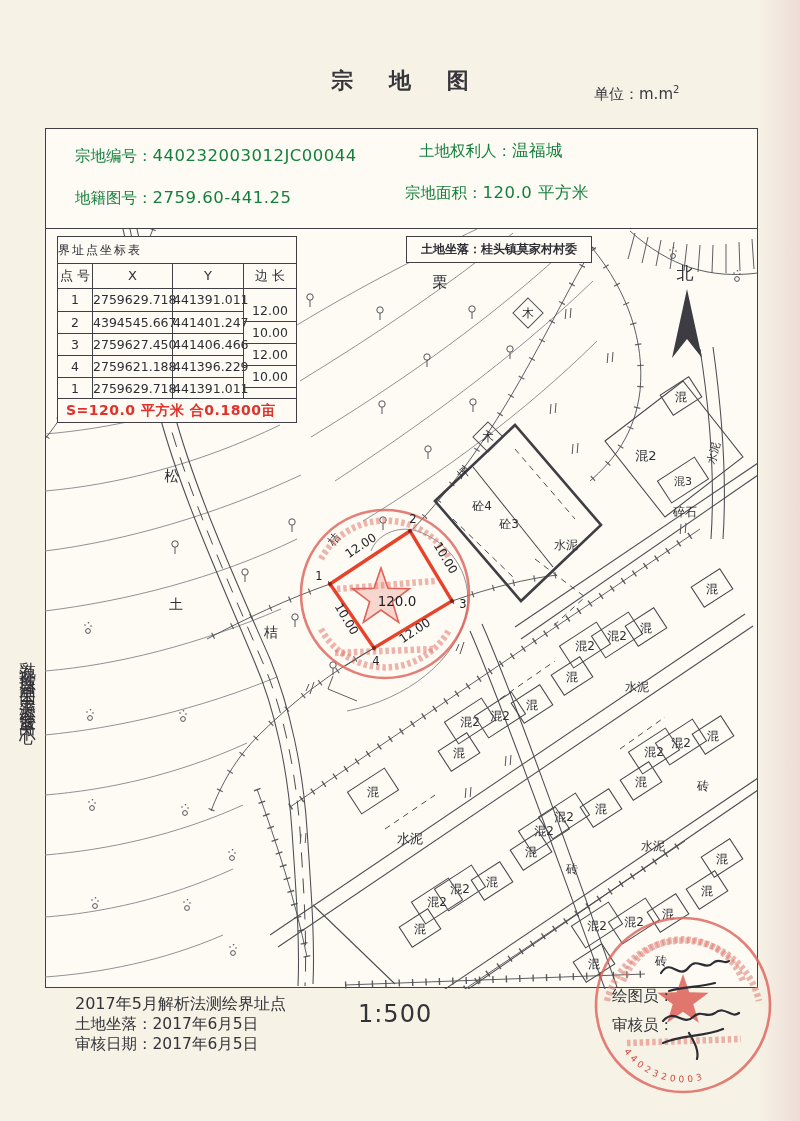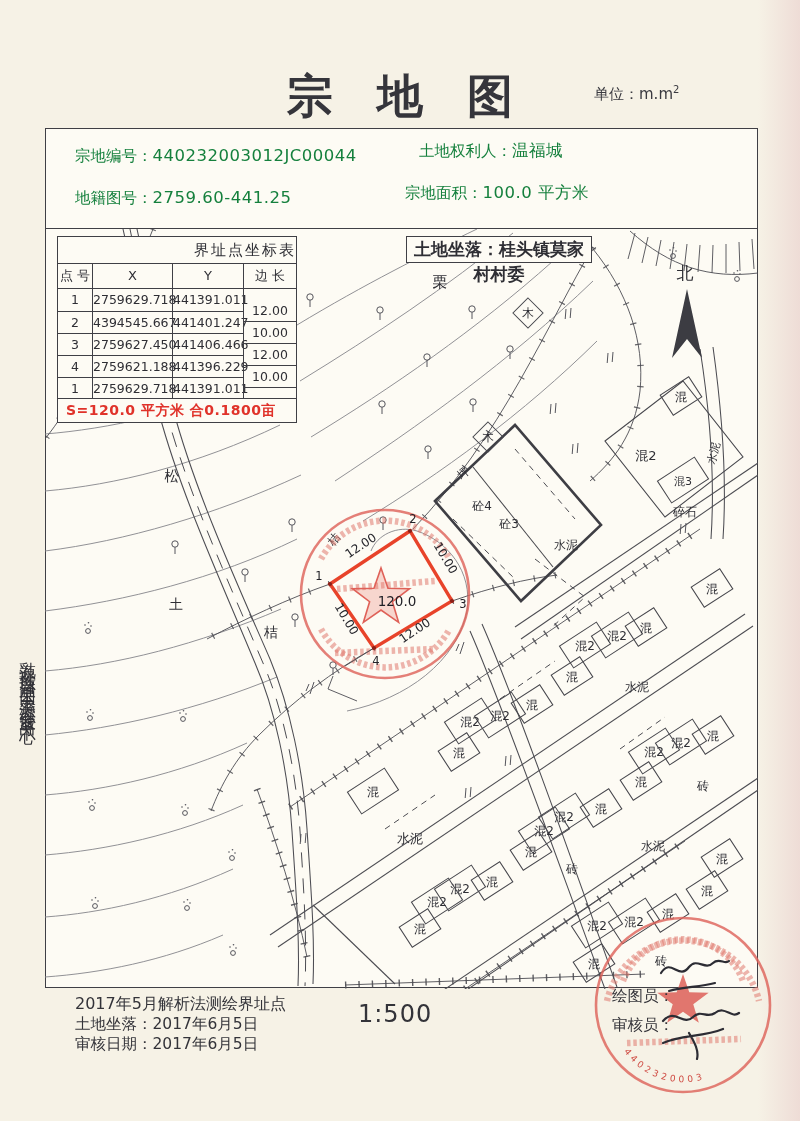--- a/index.html
+++ b/index.html
@@ -1,47 +1,47 @@
 <!DOCTYPE html>
 <html><head>
 <meta charset="utf-8">
 <style>
   html,body{margin:0;padding:0;}
   body{background:#e9e4d6;font-family:"DejaVu Sans",sans-serif;}
   #page{position:relative;width:800px;height:1121px;background:#f6f2e6;overflow:hidden;color:#2e2e34;}
   #edge-tint{position:absolute;right:0;top:0;width:42px;height:100%;background:linear-gradient(to right,rgba(236,208,201,0),#eedcd6);}
   .abs{position:absolute;}
-  #doc-title{left:0;right:0;top:66px;text-align:center;font-size:46px;font-weight:600;letter-spacing:14px;padding-left:14px;color:#35353b;}
+  #doc-title{left:0;right:0;top:66px;text-align:center;font-size:22px;font-weight:600;letter-spacing:14px;padding-left:14px;color:#35353b;}
   #unit{left:594px;top:84px;font-size:15px;color:#3a3a40;}
   #unit sup{font-size:10px;}
   #frame{left:45px;top:128px;width:713px;height:860px;border:1.6px solid #3f3f45;background:#fdfbf4;box-sizing:border-box;z-index:1;}
   #hdr-divider{left:45px;top:228px;width:713px;border-top:1.4px solid #3f3f45;z-index:2;}
   .hfield{font-size:15.5px;z-index:3;color:#15803d;}
   .hfield .val{font-size:16.5px;letter-spacing:0.5px;}
   #map{left:45px;top:229px;z-index:2;}
   svg{font-family:"DejaVu Sans",sans-serif;}
   
   #coord-table{left:57px;top:236px;width:240px;background:#fdfbf4;border:1.5px solid #3f3f45;box-sizing:border-box;z-index:3;font-size:13px;}
-  .ct-title{height:26px;line-height:26px;text-align:right;border-bottom:1.2px solid #3f3f45;font-size:15px;letter-spacing:2px;}
+  .ct-title{height:26px;line-height:26px;text-align:left;border-bottom:1.2px solid #3f3f45;font-size:12px;letter-spacing:2px;}
   .ct-main{display:flex;height:134px;}
   .ct-left{width:185px;}
   .ct-hrow{display:flex;height:24px;border-bottom:1px solid #3f3f45;}
   .ct-h{line-height:24px;text-align:center;font-size:13px;}
   .w1{width:34px;} .w2{width:80px;} .w3{width:71px;}
   .cdiv{border-left:1px solid #3f3f45;box-sizing:border-box;}
   #coord-body{display:grid;grid-template-columns:34px 80px 71px;}
   .tc{height:22px;line-height:22px;text-align:center;font-size:12.5px;border-top:1px solid #3f3f45;box-sizing:border-box;}
   .tc.r0{border-top:none;}
   .ct-right{width:65px;border-left:1px solid #3f3f45;box-sizing:border-box;}
   .ct-hedge{height:24px;line-height:24px;text-align:center;border-bottom:1px solid #3f3f45;font-size:13px;}
   #edge-col{padding-top:11px;}
   .ec{height:22px;line-height:22px;text-align:center;font-size:12.5px;border-bottom:1px solid #3f3f45;box-sizing:border-box;}
   .ct-note{border-top:1.2px solid #3f3f45;height:23px;line-height:23px;font-size:14px;font-weight:700;color:#e0322a;padding-left:8px;letter-spacing:0.5px;}
   
-  #location-box{left:406px;top:236px;width:186px;height:27px;border:1.5px solid #3f3f45;background:#fdfbf4;box-sizing:border-box;text-align:center;line-height:25px;font-size:17px;font-weight:600;z-index:3;}
+  #location-box{left:406px;top:236px;width:186px;height:27px;border:1.5px solid #3f3f45;background:#fdfbf4;box-sizing:border-box;text-align:center;line-height:25px;font-size:12px;font-weight:600;z-index:3;}
   
   #org-name{left:16px;top:648px;height:348px;writing-mode:vertical-lr;text-orientation:upright;font-size:16.5px;letter-spacing:4.2px;color:#303036;z-index:2;}
   
   .ffield{font-size:15.5px;z-index:4;color:#333339;}
   #f-note{left:75px;top:994px;font-size:16px;}
   #f-draw{left:75px;top:1014px;}
   #f-review{left:75px;top:1034px;}
   #f-scale{left:358px;top:1000px;font-size:24px;letter-spacing:1px;}
   #f-drafter{left:612px;top:986px;z-index:5;}
   #f-reviewer{left:612px;top:1015px;z-index:5;}
@@ -78,21 +78,21 @@
 
   <div id="doc-title" class="abs">宗 地 图</div>
   <div id="unit" class="abs"><span>单位：m.m</span><sup>2</sup></div>
 
   <div id="frame" class="abs"></div>
   <div id="hdr-divider" class="abs"></div>
 
   <div class="abs hfield" style="left:75px;top:146px;"><span>宗地编号：</span><span class="val">440232003012JC00044</span></div>
   <div class="abs hfield" style="left:405px;top:140px;margin-left:14px;"><span>土地权利人：</span><span class="val">温福城</span></div>
   <div class="abs hfield" style="left:75px;top:188px;"><span>地籍图号：</span><span class="val">2759.60-441.25</span></div>
-  <div class="abs hfield" style="left:405px;top:182px;"><span>宗地面积：</span><span class="val">100.0 平方米</span></div>
+  <div class="abs hfield" style="left:405px;top:182px;"><span>宗地面积：</span><span class="val">120.0 平方米</span></div>
 
   <svg id="map" class="abs" width="713" height="760" viewBox="0 0 713 760">
     <defs>
       <g id="sym-tree">
           <circle cx="0" cy="-4" r="3.2" class="sym"></circle>
           <line x1="0" y1="-0.8" x2="0" y2="6" class="sym"></line>
         </g>
       <g id="sym-shrub">
           <circle cx="0" cy="0" r="2.4" class="sym"></circle>
           <circle cx="-3" cy="-6" r="0.8" class="symf"></circle>

